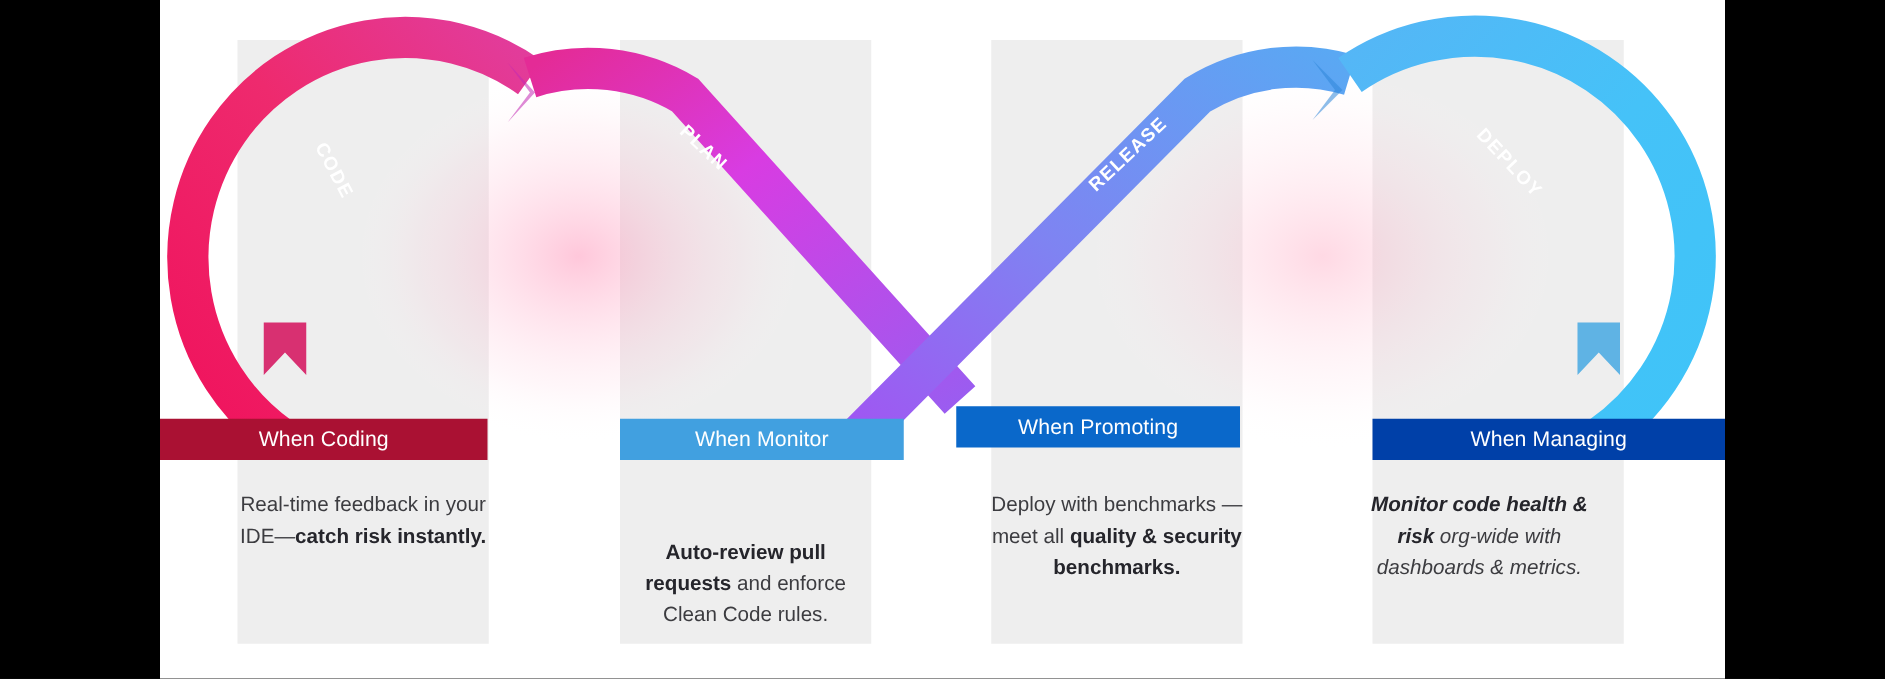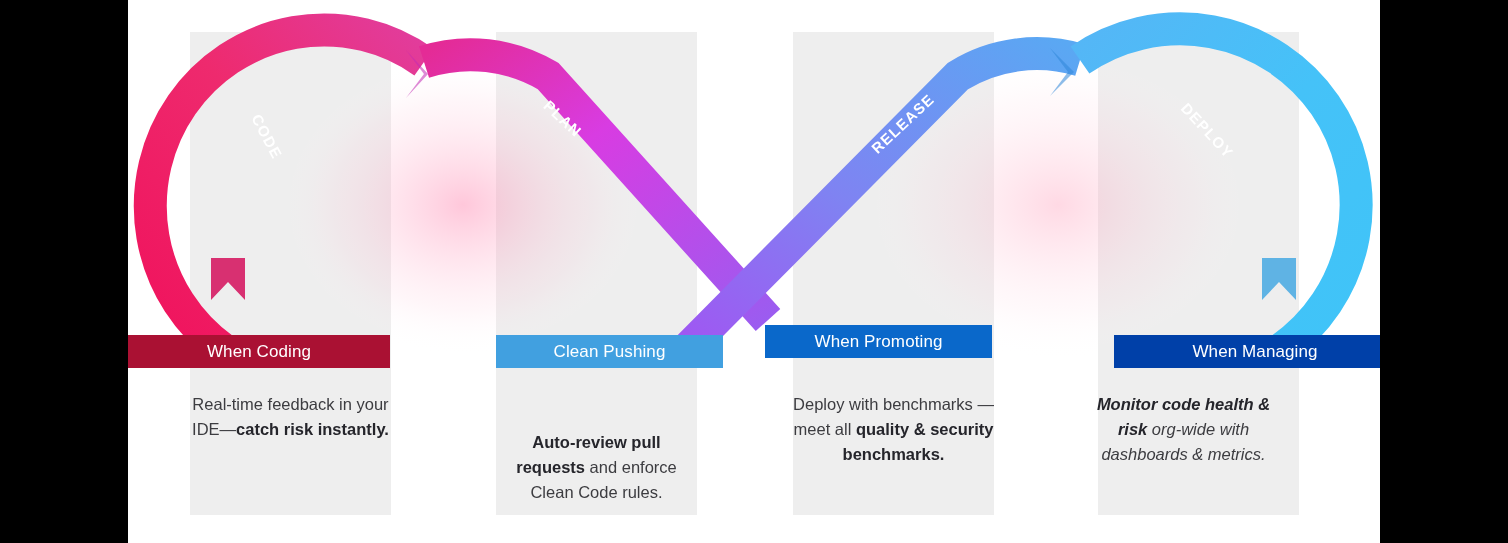--- a/index.html
+++ b/index.html
@@ -10,21 +10,21 @@
   .panel{position:absolute;top:32px;width:201px;height:483px;background:#eeeeee;}
   .p0{left:62px;} .p1{left:368px;} .p2{left:665px;} .p3{left:970px;}
 
   #loop{position:absolute;left:0;top:0;width:1252px;height:543px;}
 
   .bar{position:absolute;height:33px;display:flex;align-items:center;justify-content:center;}
   .bar span{color:#fff;font-size:17px;letter-spacing:.1px;line-height:1;}
   .b0{left:0px;  top:335px; width:262px; background:#aa1133;}
   .b1{left:368px;top:335px; width:227px; background:#41a0e0;}
   .b2{left:637px;top:325px; width:227px; background:#0a68ca;}
-  .b3{left:970px;top:335px; width:282px; background:#0040a8;margin-left:16px;}
+  .b3{left:970px;top:335px; width:282px; background:#0040a8;}
 
   .txt{position:absolute;top:392px;width:201px;text-align:center;color:#3c3c40;
        font-size:16.5px;line-height:25px;}
   .txt b{font-weight:700;color:#25252b;}
   .t0{left:62px;} .t1{left:368px;margin-top:38px;} .t2{left:665px;} .t3{left:955px;font-style:italic;}
 
   .lbl{position:absolute;color:#fff;font-size:15px;font-weight:700;letter-spacing:1.2px;
        transform-origin:center center;white-space:nowrap;}
 </style>
 </head>
@@ -91,21 +91,21 @@
 
     <div class="lbl" style="left:115px;top:128px;transform:rotate(62deg);">CODE</div>
     <div class="lbl" style="left:412px;top:110px;transform:rotate(43deg);">PLAN</div>
     <div class="lbl" style="left:735px;top:115px;transform:rotate(-43deg);">RELEASE</div>
     <div class="lbl" style="left:1045px;top:122px;transform:rotate(47deg);">DEPLOY</div>
 
     <div class="bar b0">
       <span>When Coding</span>
       </div>
     <div class="bar b1">
-      <span>Clean Pushing</span>
+      <span>When Monitor</span>
       </div>
     <div class="bar b2">
       <span>When Promoting</span>
       </div>
     <div class="bar b3">
       <span>When Managing</span>
       </div>
 
     <div class="txt t0"><span>Real-time feedback in your IDE—</span><b>catch risk instantly.</b></div>
     <div class="txt t1"><b>Auto-review pull requests</b><span> and enforce Clean Code rules.</span></div>

